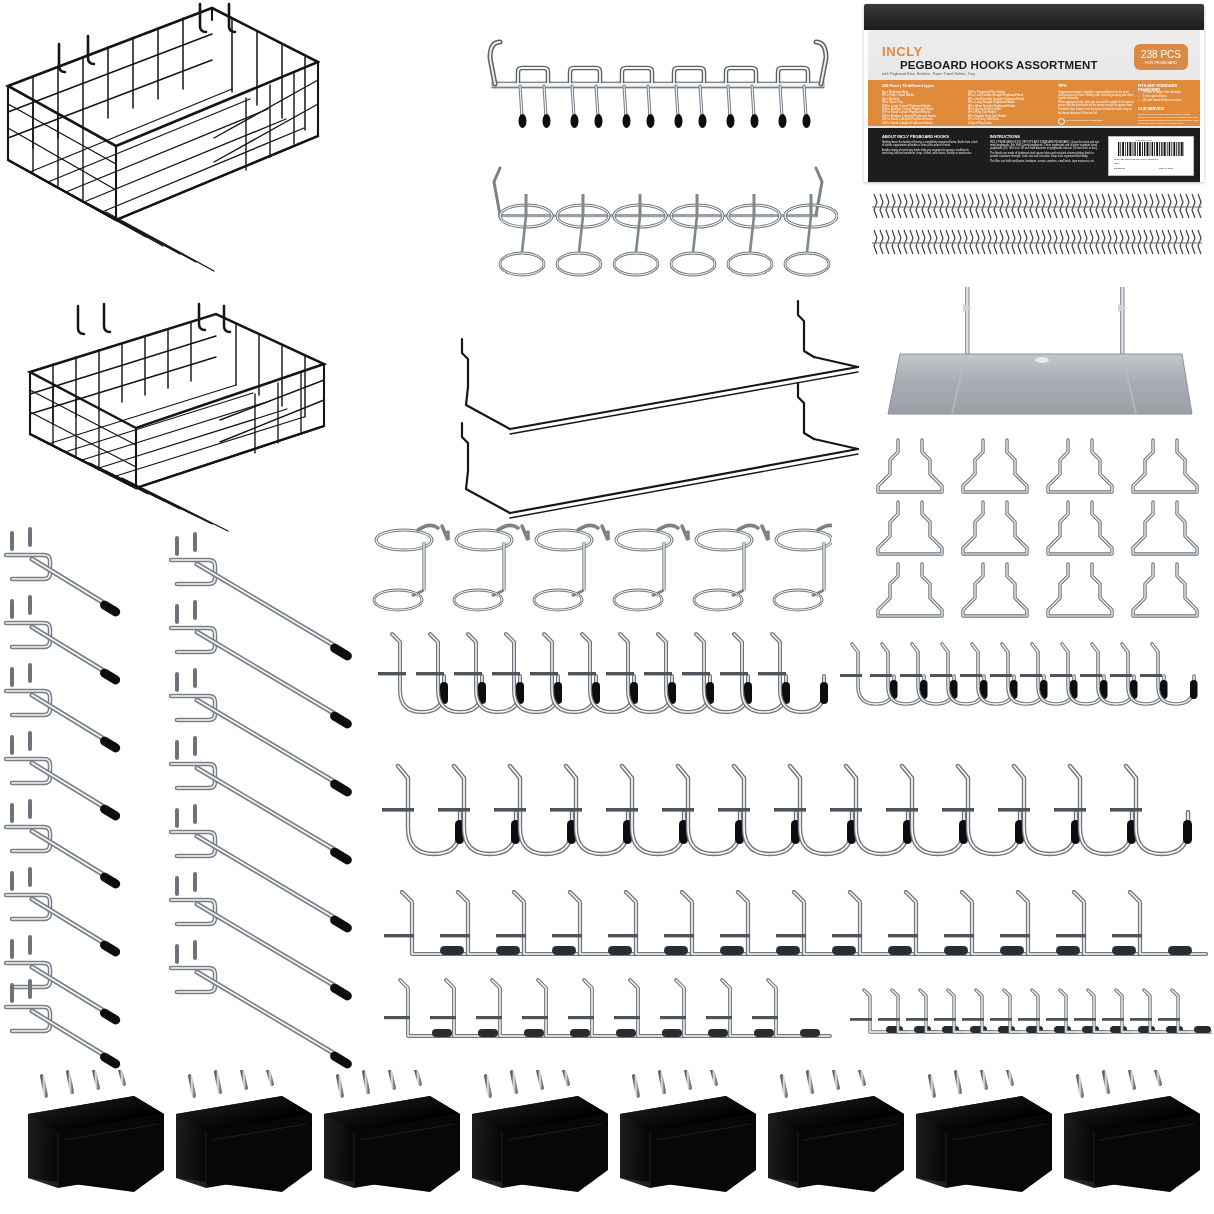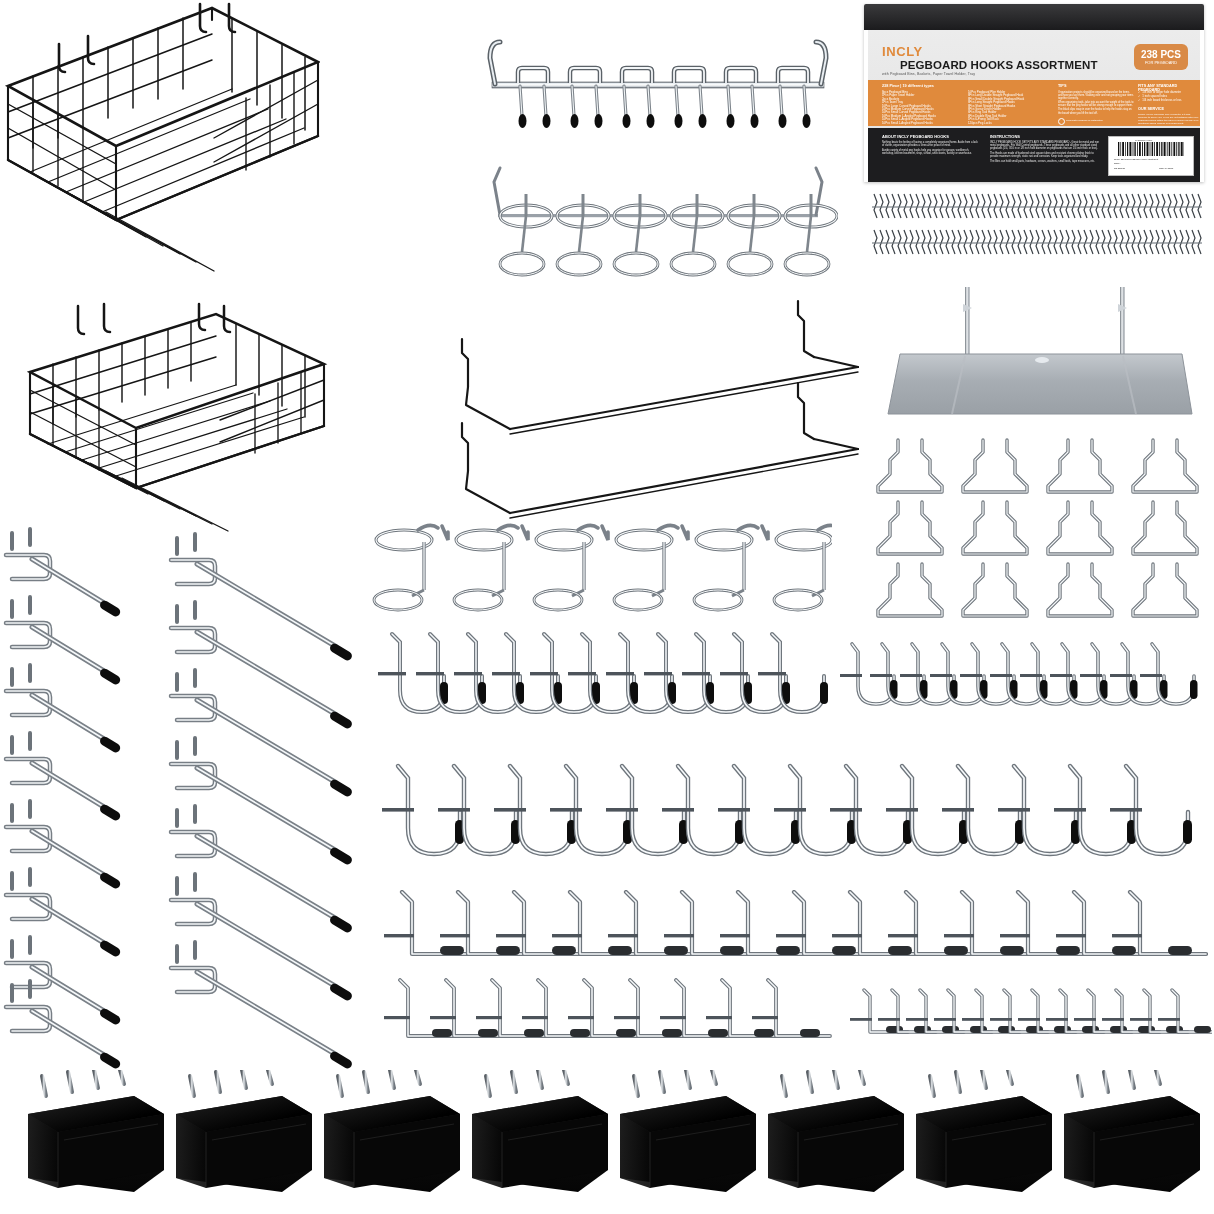--- a/index.html
+++ b/index.html
@@ -1310,21 +1310,21 @@
 
     <div class="abs box-top" style="left:0;top:0;width:340px;height:26px;border-radius:2px 2px 0 0;"></div>
 
     <div class="abs box-face" style="left:4px;top:26px;width:332px;height:122px;"></div>
 
     <div class="abs brand" style="left:18px;top:40px;font-size:13px;">INCLY</div>
     <div class="abs ttl" style="left:36px;top:55px;font-size:11.5px;">PEGBOARD HOOKS ASSORTMENT</div>
     <div class="abs sub" style="left:18px;top:68px;font-size:3.6px;letter-spacing:.1px;">with Pegboard Bins, Baskets, Paper Towel Holder, Tray</div>
 
     <div class="abs pcsbadge" style="left:270px;top:40px;width:54px;height:26px;">
-      <span style="font-size:10px;font-weight:bold;line-height:11px;">238 PCS</span>
+      <span style="font-size:10px;font-weight:normal;line-height:11px;">238 PCS</span>
       <span style="font-size:4px;line-height:6px;">FOR PEGBOARD</span>
     </div>
 
     <div class="abs box-orange" style="left:4px;top:76px;width:332px;height:46px;">
 
       <div class="abs colhdr" style="left:14px;top:4px;font-size:3.8px;">238 Piece | 19 different types</div>
       <div class="abs" style="left:14px;top:11px;width:84px;">
         <div style="font-size:2.9px;color:#fff;line-height:3.4px;">
           <div>8pcs Pegboard Bins</div>
           <div>1Pcs Paper Towel Holder</div>

